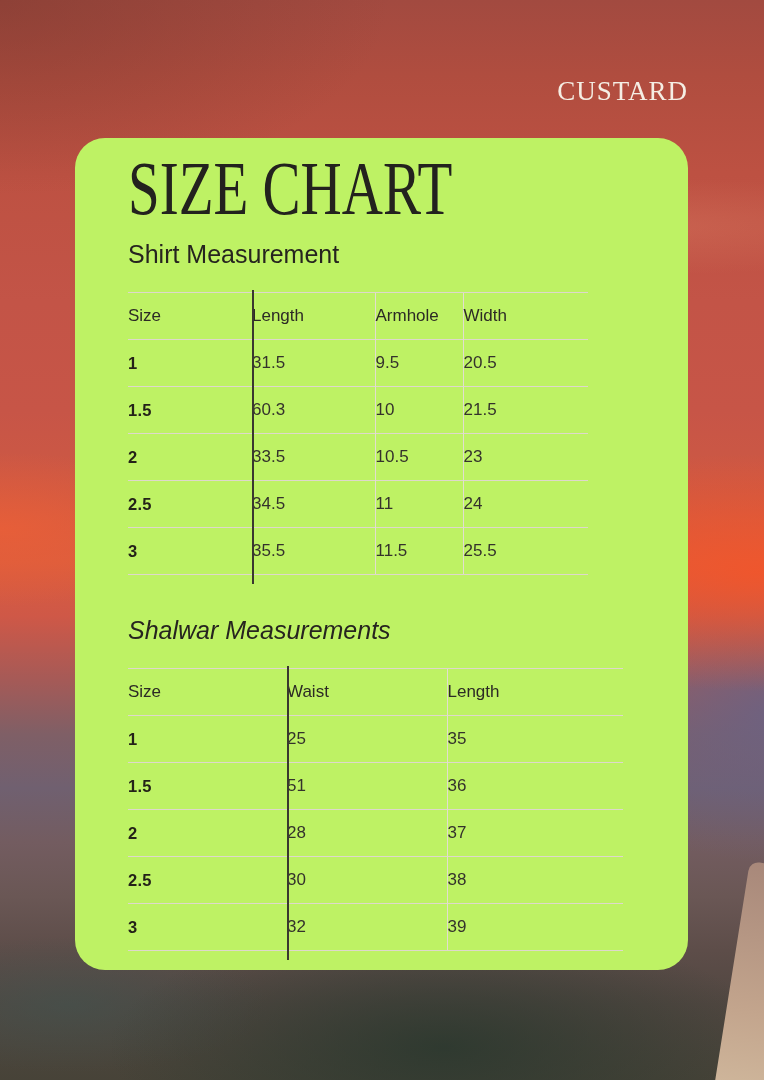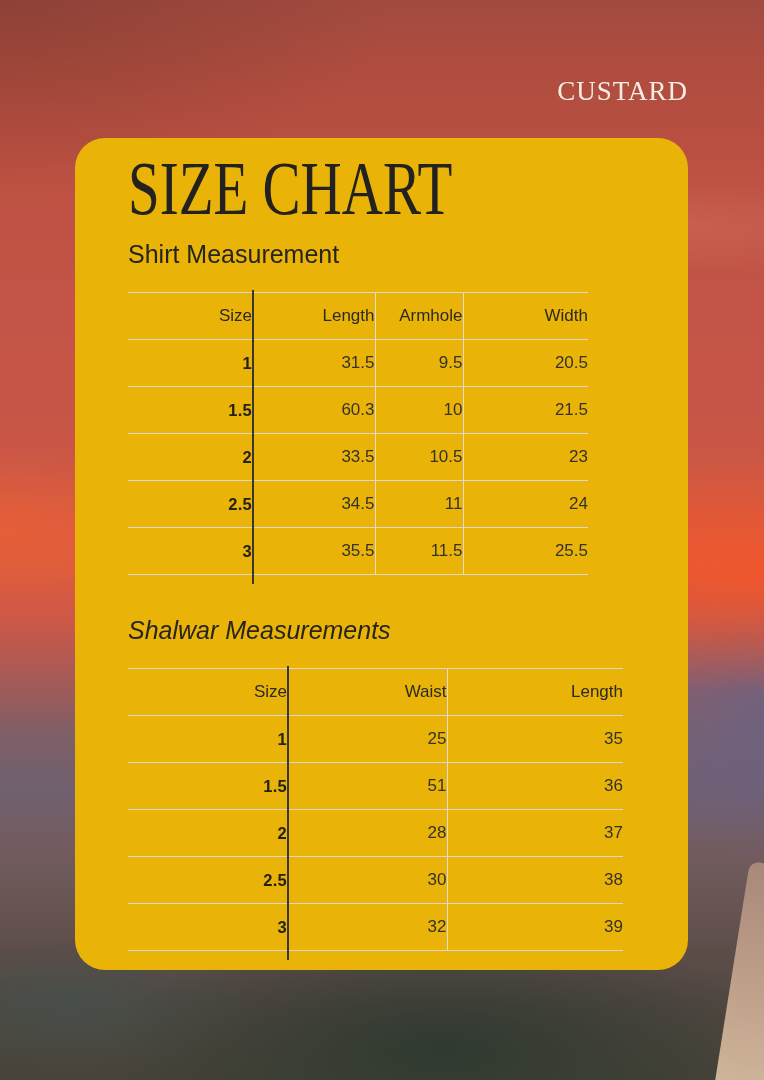--- a/index.html
+++ b/index.html
@@ -34,21 +34,21 @@
 
   .brand-logo {
     position:absolute; top:76px; right:76px;
     font-family:"Liberation Serif", serif;
     font-size:27px; line-height:1.15; letter-spacing:1px;
     color:#f5eee4; font-weight:400; white-space:nowrap;
   }
 
   .card {
     position:absolute; left:75px; top:138px; width:613px; height:832px;
-    background:#eab308; border-radius:30px;
+    background:#bef264; border-radius:30px;
   }
 
   .page-title {
     position:absolute; left:53px; top:12px;
     font-family:"Liberation Serif", serif;
     font-size:76px; line-height:1; font-weight:400; letter-spacing:0;
     color:#23221e; white-space:nowrap;
     transform:scaleX(0.75); transform-origin:left top;
   }
 
@@ -62,21 +62,21 @@
 
   .table-wrap { position:absolute; left:53px; }
   .table-wrap.shirt   { top:154px; width:460px; }
   .table-wrap.shalwar { top:530px; width:495px; }
 
   table { border-collapse:collapse; table-layout:fixed; }
   .table-wrap.shirt   table { width:460px; }
   .table-wrap.shalwar table { width:495px; }
 
   th, td {
-    height:46px; padding:0; text-align:right; vertical-align:middle;
+    height:46px; padding:0; text-align:left; vertical-align:middle;
     border-top:1px solid #ded8cb;
     font-size:17px; font-weight:400; color:#34322c;margin-top:36px;
   }
   thead th { color:#2c2a25; font-weight:400; }
   tbody tr:last-child td { border-bottom:1px solid #ded8cb; }
   tbody td:first-child { font-weight:700; font-size:16.5px; color:#242218; letter-spacing:0.3px; }
 
   
   .table-wrap.shirt   th:nth-child(3), .table-wrap.shirt   td:nth-child(3),
   .table-wrap.shirt   th:nth-child(4), .table-wrap.shirt   td:nth-child(4),

